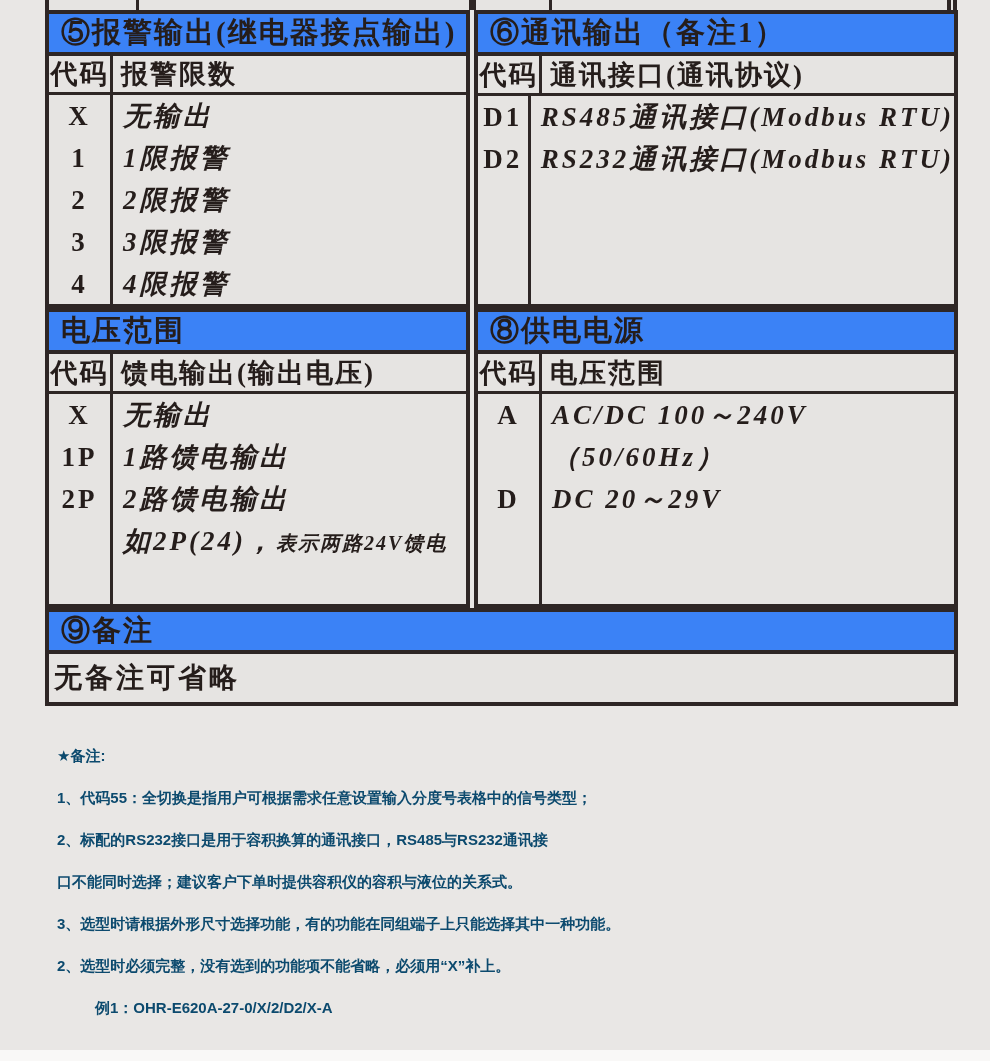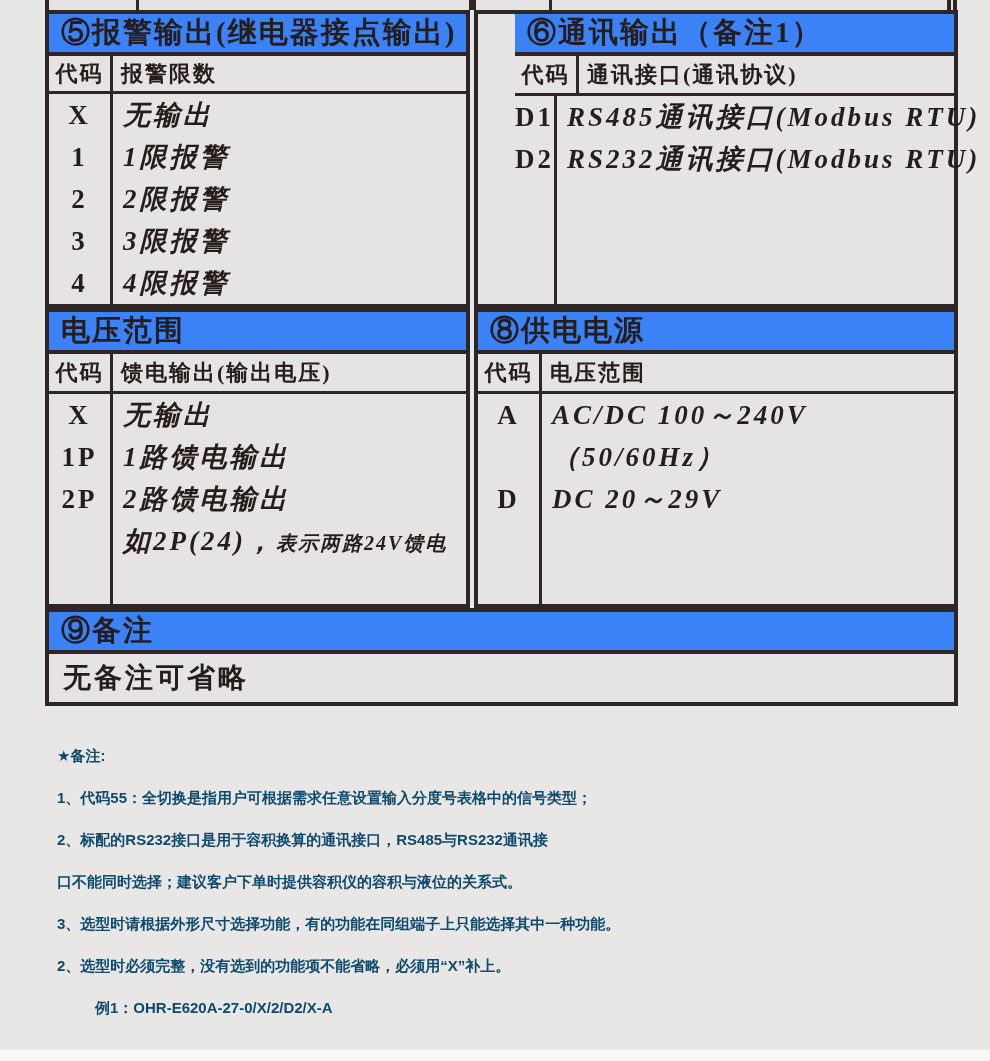--- a/index.html
+++ b/index.html
@@ -36,21 +36,21 @@
     border-bottom:4px solid #2e2625;
     display:flex;align-items:center;
     padding-left:12px;
     font-weight:bold;font-size:29px;letter-spacing:2px;
     white-space:nowrap;
   }
   .cols{
     height:40px;box-sizing:border-box;
     border-bottom:3px solid #2e2625;
     display:flex;
-    font-weight:bold;font-size:22px;letter-spacing:2px;
+    font-weight:bold;font-size:27px;letter-spacing:2px;
   }
   .codehead{
     width:64px;box-sizing:border-box;
     border-right:3px solid #2e2625;
     display:flex;align-items:center;justify-content:center;
     white-space:nowrap;
   }
   .deschead{
     flex:1;display:flex;align-items:center;
     padding-left:8px;white-space:nowrap;
@@ -63,27 +63,27 @@
   }
   .desccol{flex:1;padding-left:10px;font-style:italic;}
   .ln{
     height:42px;line-height:42px;
     font-weight:bold;font-size:27px;letter-spacing:3px;
     white-space:nowrap;
   }
   .ln .small{font-size:20px;letter-spacing:2px;}
 
   .t5{left:45px;top:10px;width:425px;height:298px;}
-  .t6{left:474px;top:10px;width:484px;height:298px;padding-left:37px;}
+  .t6{left:474px;top:10px;width:484px;height:298px;}
   .t7{left:45px;top:308px;width:425px;height:300px;}
   .t8{left:474px;top:308px;width:484px;height:300px;}
   .t9{left:45px;top:608px;width:913px;height:98px;}
   .t9row{
     flex:1;display:flex;align-items:center;
-    padding-left:14px;
+    padding-left:5px;
     font-weight:bold;font-size:28px;letter-spacing:3px;
   }
 
   
   .footnotes{
     position:absolute;left:57px;top:735px;width:915px;
     font-family:"Liberation Sans","DejaVu Sans",sans-serif;
     font-weight:600;font-size:15px;color:#0c4a6e;
   }
   .fline{line-height:42px;white-space:nowrap;}

